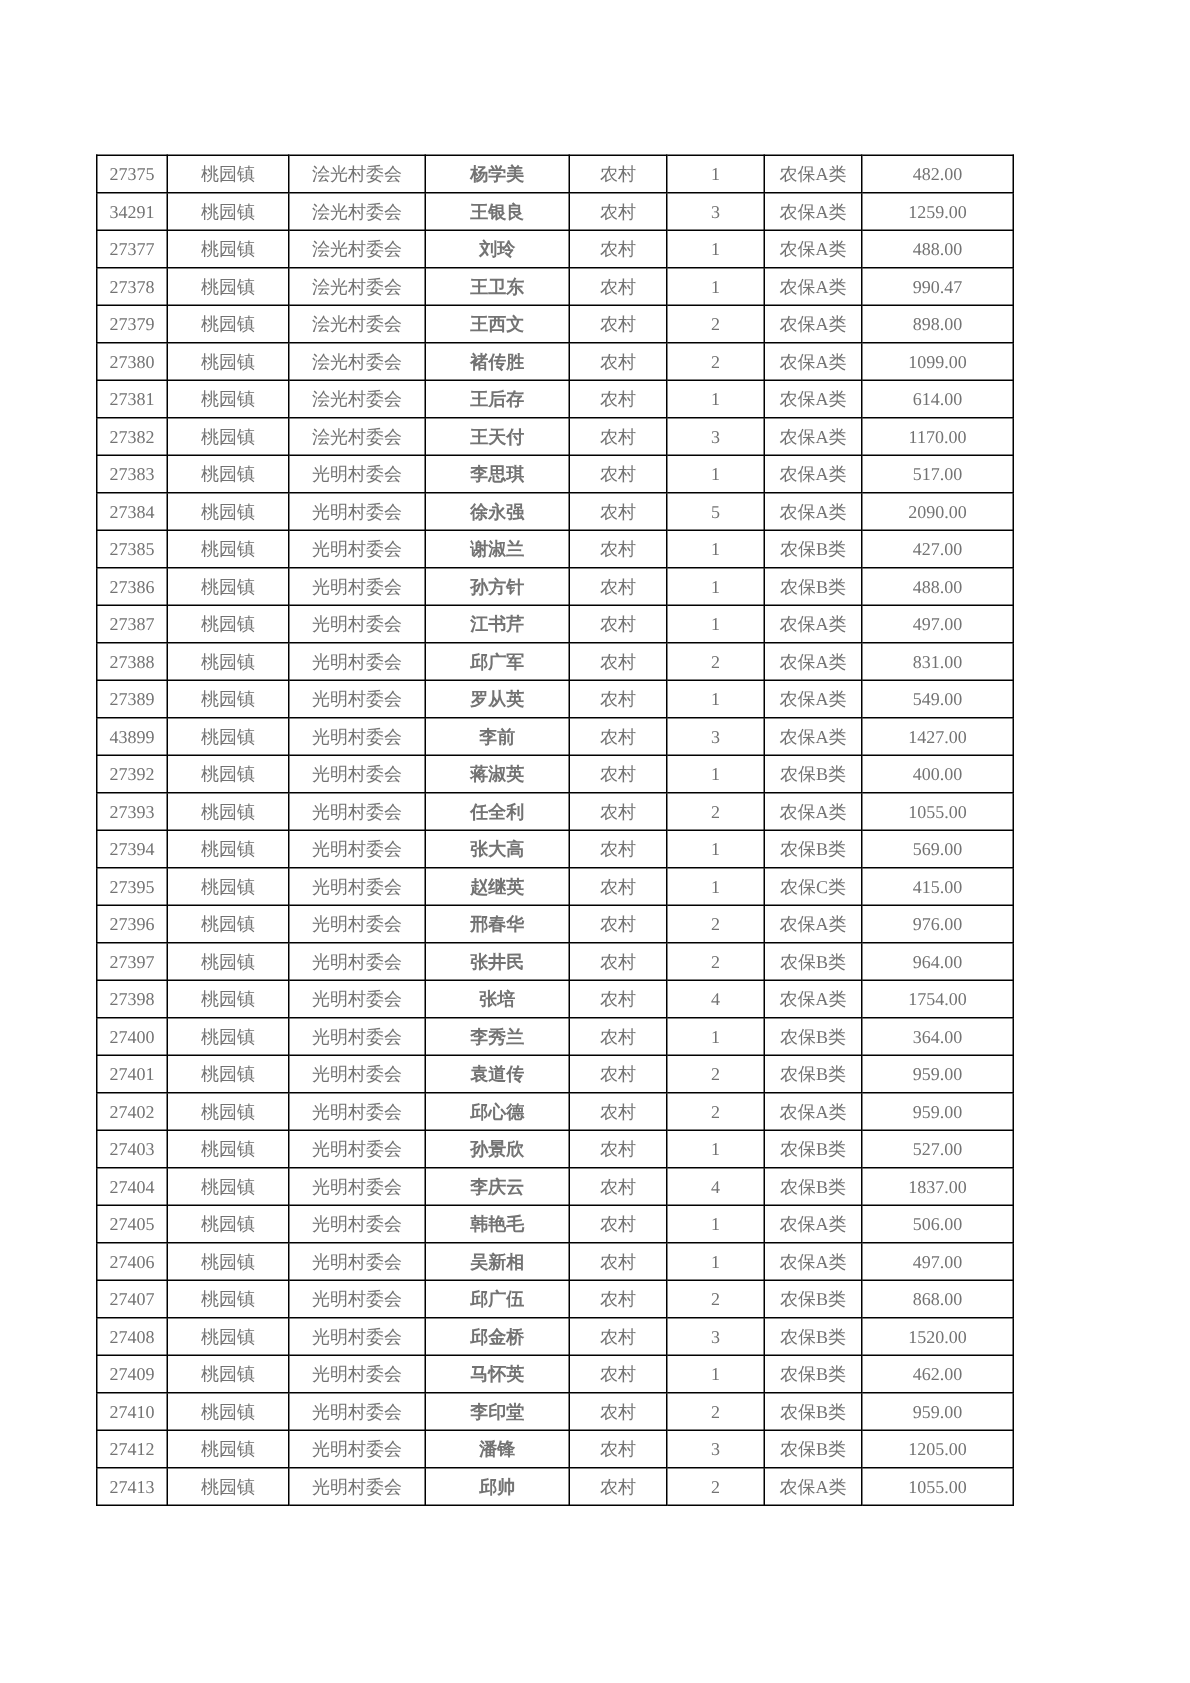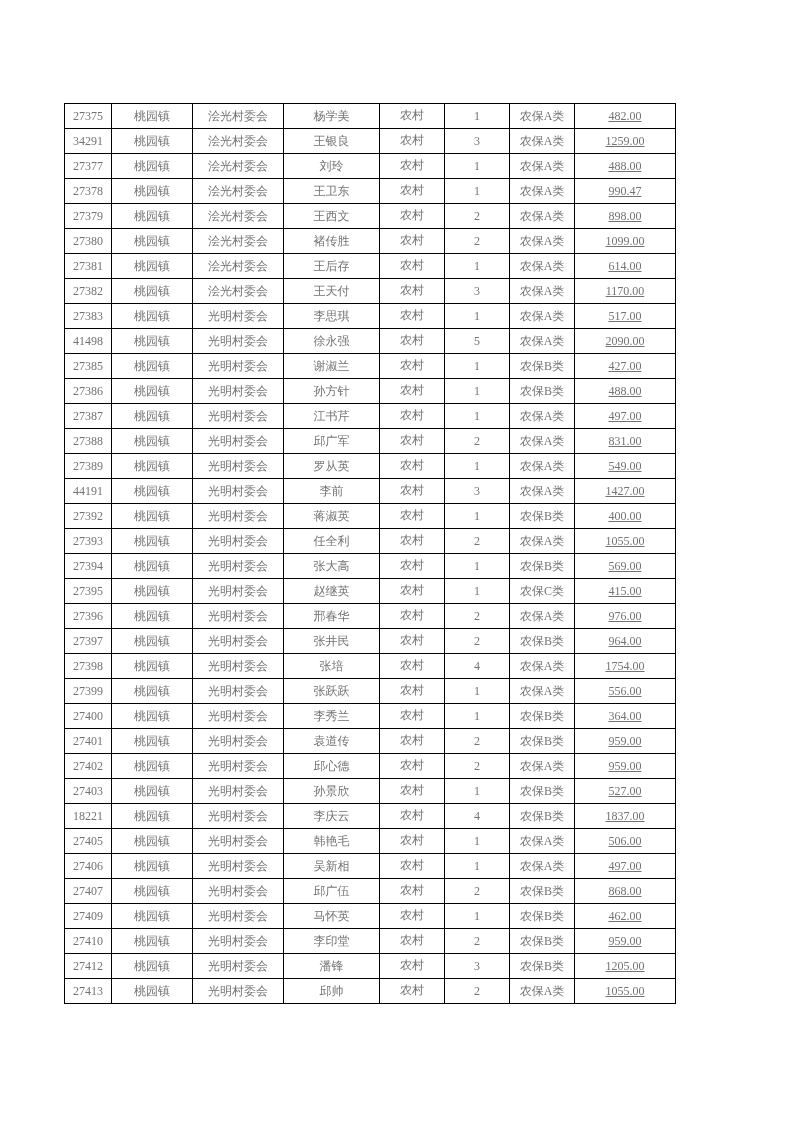--- a/index.html
+++ b/index.html
@@ -30,25 +30,25 @@
     font-size: 12px;
     line-height: 24px;
     text-align: center;
     padding: 0;
     white-space: nowrap;
     overflow: hidden;
   }
   td.col-id        { width: 46px; }
   td.col-town      { width: 80px; }
   td.col-village   { width: 90px; }
-  td.col-name      { width: 95px; }
-  td.col-residence { width: 64px; font-family: Liberation Mono, monospace; }
+  td.col-name      { width: 95px; font-weight: bold; }
+  td.col-residence { width: 64px; }
   td.col-count     { width: 64px; }
   td.col-category  { width: 64px; }
-  td.col-amount    { width: 100px; text-align: right; padding-right: 32px; text-decoration: underline; }
+  td.col-amount    { width: 100px; text-align: right; padding-right: 32px; }
 </style>
 </head>
 <body>
 
 <div class="page">
   <table class="data-table">
     <tbody>
         <tr>
           <td class="col-id">27375</td>
           <td class="col-town">桃园镇</td>
@@ -133,21 +133,21 @@
           <td class="col-id">27383</td>
           <td class="col-town">桃园镇</td>
           <td class="col-village">光明村委会</td>
           <td class="col-name">李思琪</td>
           <td class="col-residence">农村</td>
           <td class="col-count">1</td>
           <td class="col-category">农保A类</td>
           <td class="col-amount">517.00</td>
         </tr>
         <tr>
-          <td class="col-id">41498</td>
+          <td class="col-id">27384</td>
           <td class="col-town">桃园镇</td>
           <td class="col-village">光明村委会</td>
           <td class="col-name">徐永强</td>
           <td class="col-residence">农村</td>
           <td class="col-count">5</td>
           <td class="col-category">农保A类</td>
           <td class="col-amount">2090.00</td>
         </tr>
         <tr>
           <td class="col-id">27385</td>
@@ -193,21 +193,21 @@
           <td class="col-id">27389</td>
           <td class="col-town">桃园镇</td>
           <td class="col-village">光明村委会</td>
           <td class="col-name">罗从英</td>
           <td class="col-residence">农村</td>
           <td class="col-count">1</td>
           <td class="col-category">农保A类</td>
           <td class="col-amount">549.00</td>
         </tr>
         <tr>
-          <td class="col-id">44191</td>
+          <td class="col-id">43899</td>
           <td class="col-town">桃园镇</td>
           <td class="col-village">光明村委会</td>
           <td class="col-name">李前</td>
           <td class="col-residence">农村</td>
           <td class="col-count">3</td>
           <td class="col-category">农保A类</td>
           <td class="col-amount">1427.00</td>
         </tr>
         <tr>
           <td class="col-id">27392</td>
@@ -273,30 +273,20 @@
           <td class="col-id">27398</td>
           <td class="col-town">桃园镇</td>
           <td class="col-village">光明村委会</td>
           <td class="col-name">张培</td>
           <td class="col-residence">农村</td>
           <td class="col-count">4</td>
           <td class="col-category">农保A类</td>
           <td class="col-amount">1754.00</td>
         </tr>
         <tr>
-          <td class="col-id">27399</td>
-          <td class="col-town">桃园镇</td>
-          <td class="col-village">光明村委会</td>
-          <td class="col-name">张跃跃</td>
-          <td class="col-residence">农村</td>
-          <td class="col-count">1</td>
-          <td class="col-category">农保A类</td>
-          <td class="col-amount">556.00</td>
-        </tr>
-        <tr>
           <td class="col-id">27400</td>
           <td class="col-town">桃园镇</td>
           <td class="col-village">光明村委会</td>
           <td class="col-name">李秀兰</td>
           <td class="col-residence">农村</td>
           <td class="col-count">1</td>
           <td class="col-category">农保B类</td>
           <td class="col-amount">364.00</td>
         </tr>
         <tr>
@@ -323,21 +313,21 @@
           <td class="col-id">27403</td>
           <td class="col-town">桃园镇</td>
           <td class="col-village">光明村委会</td>
           <td class="col-name">孙景欣</td>
           <td class="col-residence">农村</td>
           <td class="col-count">1</td>
           <td class="col-category">农保B类</td>
           <td class="col-amount">527.00</td>
         </tr>
         <tr>
-          <td class="col-id">18221</td>
+          <td class="col-id">27404</td>
           <td class="col-town">桃园镇</td>
           <td class="col-village">光明村委会</td>
           <td class="col-name">李庆云</td>
           <td class="col-residence">农村</td>
           <td class="col-count">4</td>
           <td class="col-category">农保B类</td>
           <td class="col-amount">1837.00</td>
         </tr>
         <tr>
           <td class="col-id">27405</td>
@@ -361,20 +351,30 @@
         </tr>
         <tr>
           <td class="col-id">27407</td>
           <td class="col-town">桃园镇</td>
           <td class="col-village">光明村委会</td>
           <td class="col-name">邱广伍</td>
           <td class="col-residence">农村</td>
           <td class="col-count">2</td>
           <td class="col-category">农保B类</td>
           <td class="col-amount">868.00</td>
+        </tr>
+        <tr>
+          <td class="col-id">27408</td>
+          <td class="col-town">桃园镇</td>
+          <td class="col-village">光明村委会</td>
+          <td class="col-name">邱金桥</td>
+          <td class="col-residence">农村</td>
+          <td class="col-count">3</td>
+          <td class="col-category">农保B类</td>
+          <td class="col-amount">1520.00</td>
         </tr>
         <tr>
           <td class="col-id">27409</td>
           <td class="col-town">桃园镇</td>
           <td class="col-village">光明村委会</td>
           <td class="col-name">马怀英</td>
           <td class="col-residence">农村</td>
           <td class="col-count">1</td>
           <td class="col-category">农保B类</td>
           <td class="col-amount">462.00</td>

